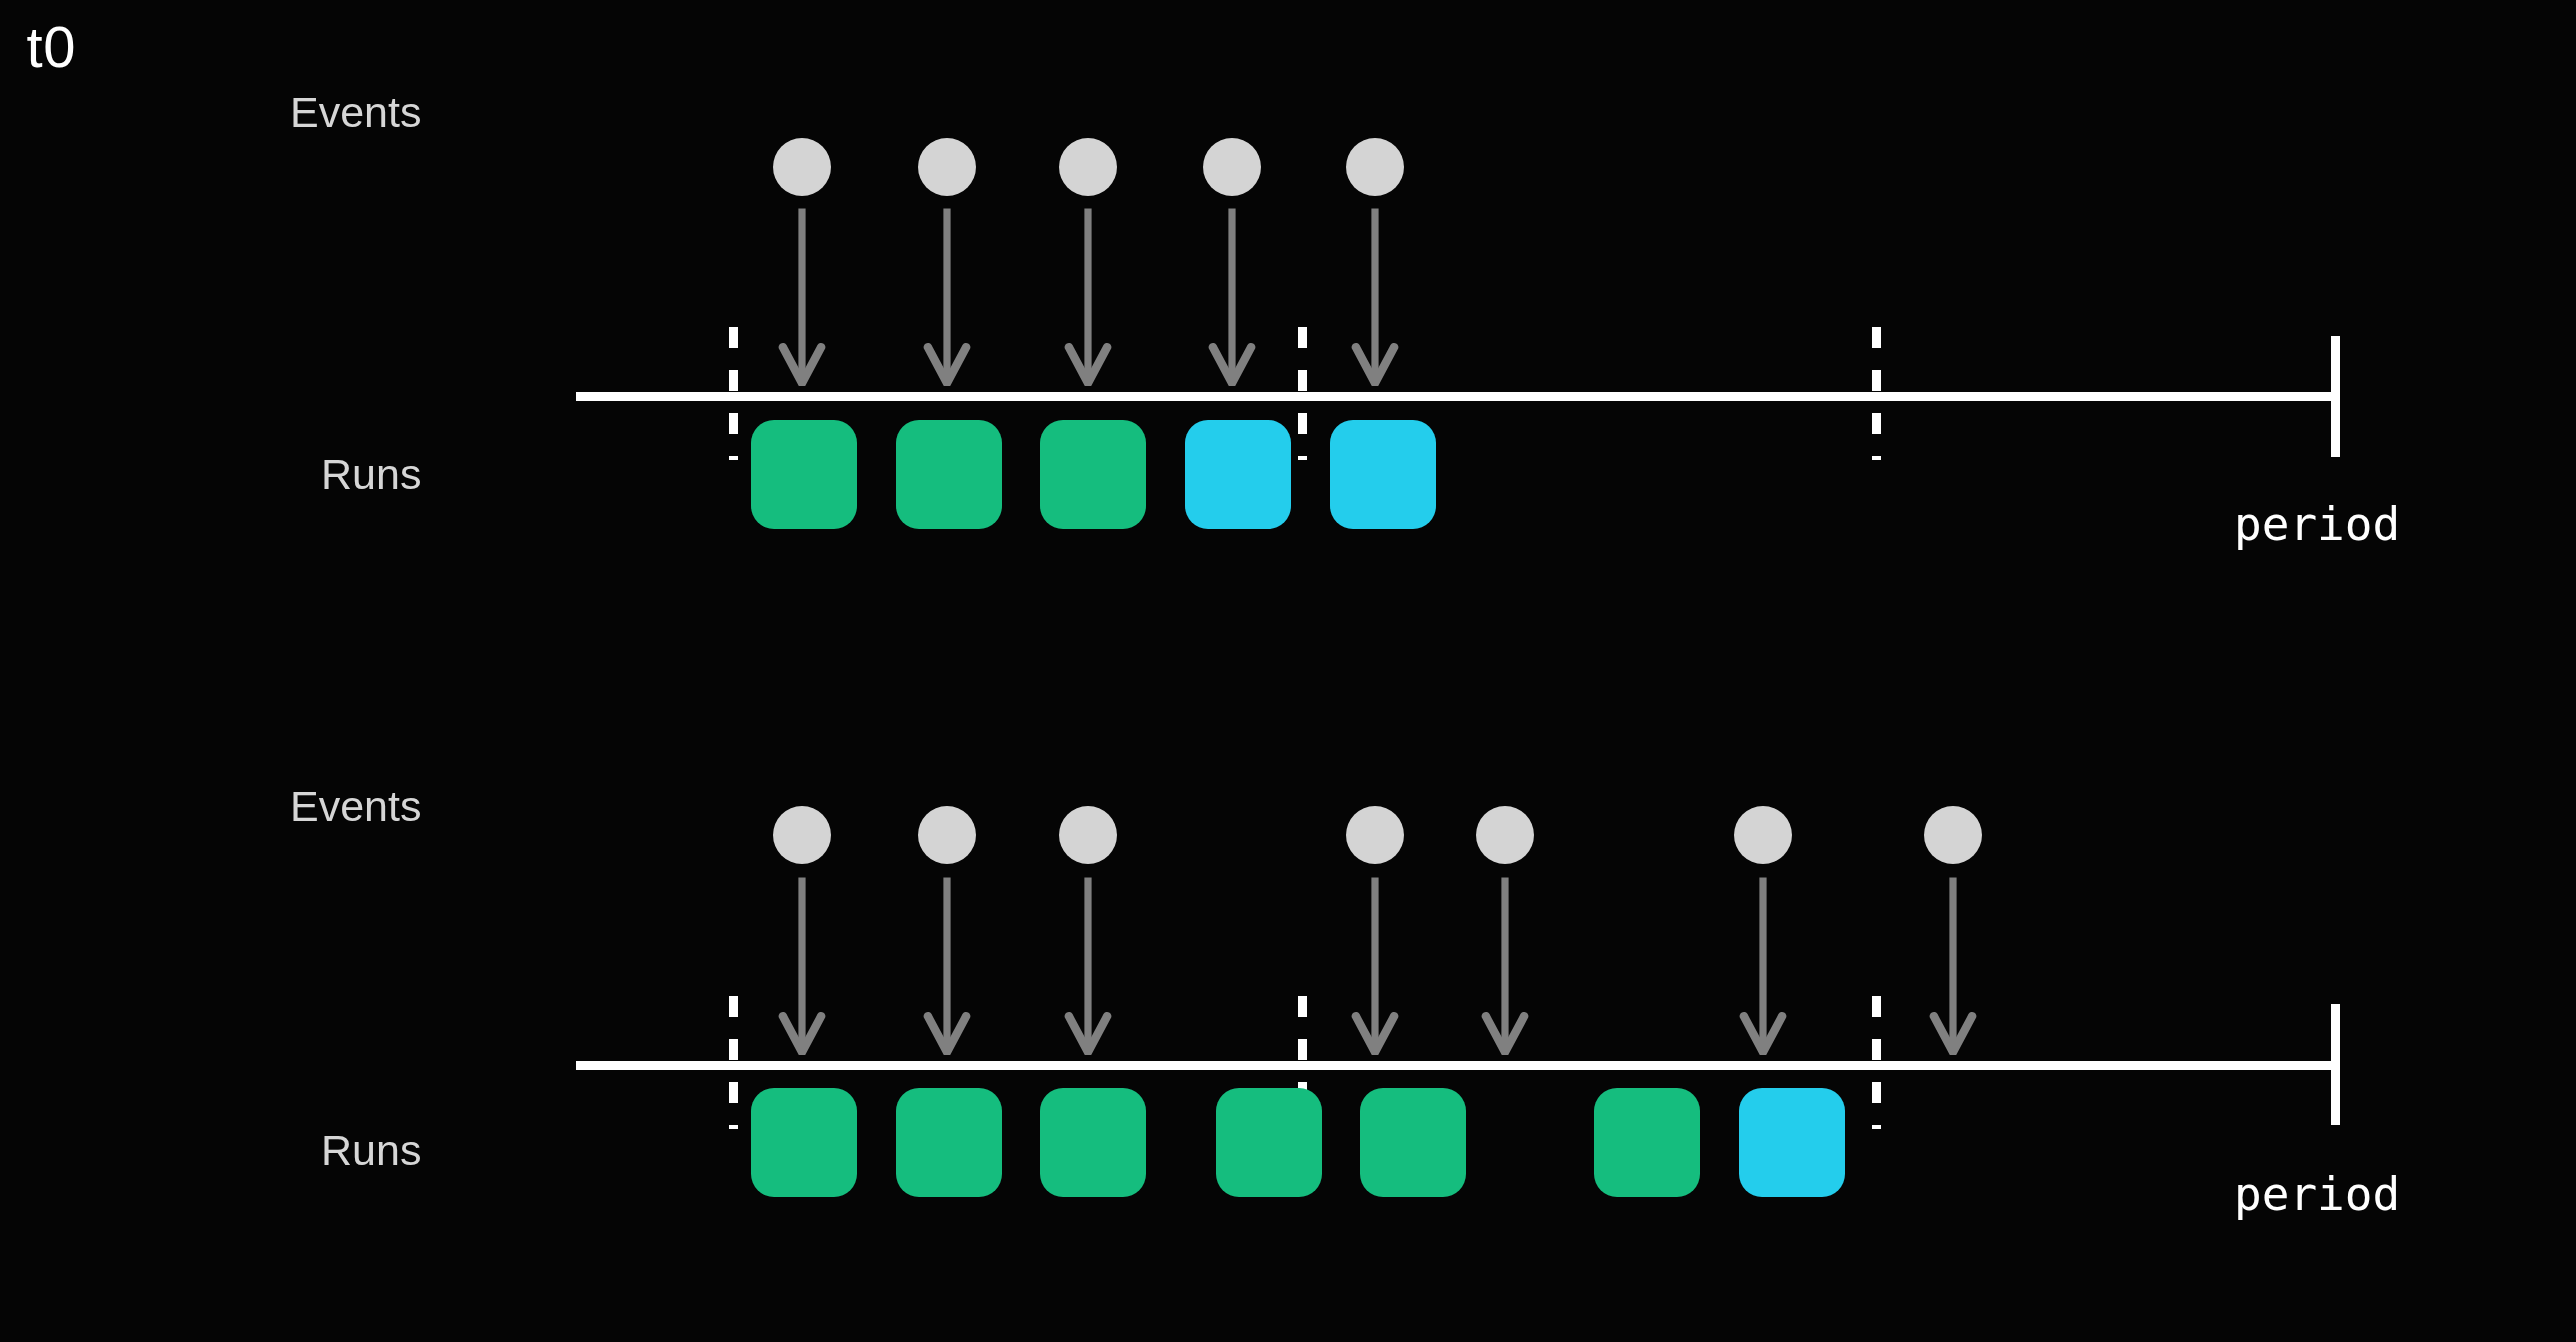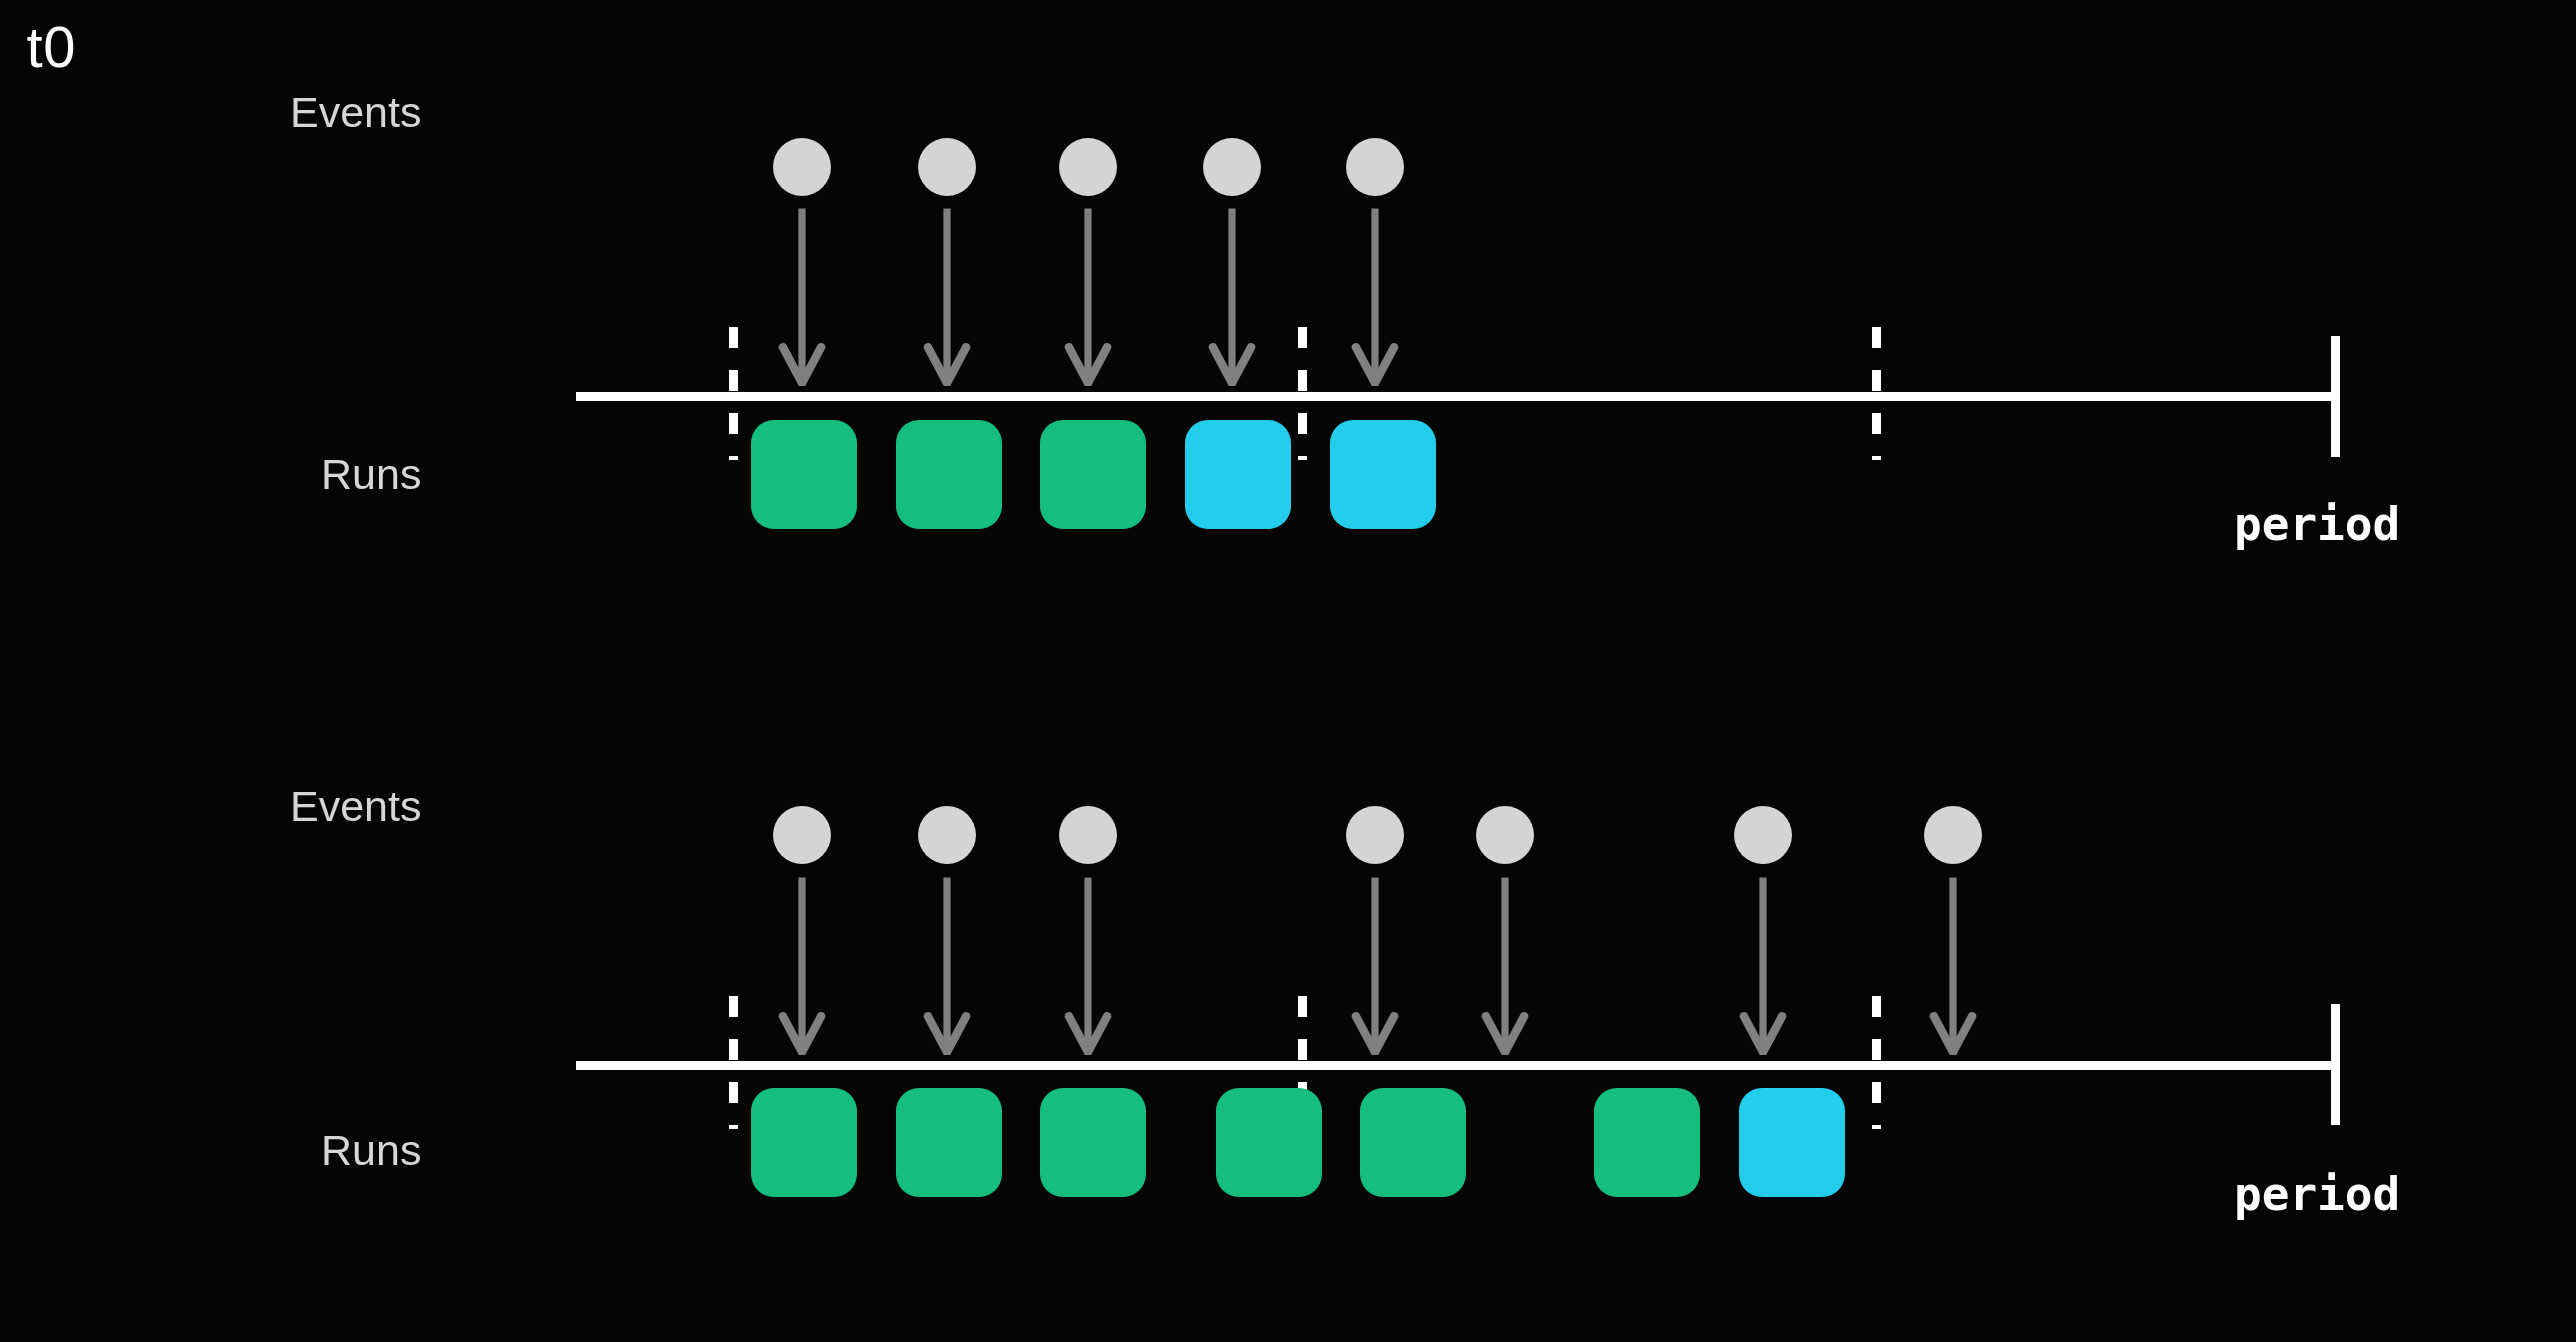--- a/index.html
+++ b/index.html
@@ -34,21 +34,21 @@
     font-size: 43px;
     font-weight: 400;
     white-space: nowrap;
     line-height: 1;
     text-align: right;
   }
   .periodlabel {
     position: absolute;
     color: #ffffff;
     font-family: "DejaVu Sans Mono", "Liberation Mono", monospace;
-    font-weight: 700;
+    font-weight: 400;
     font-size: 46px;
     white-space: nowrap;
     line-height: 1;
   }
   .axis {
     position: absolute;
     background: #ffffff;
     height: 8.5px;
     border-radius: 0;
   }

